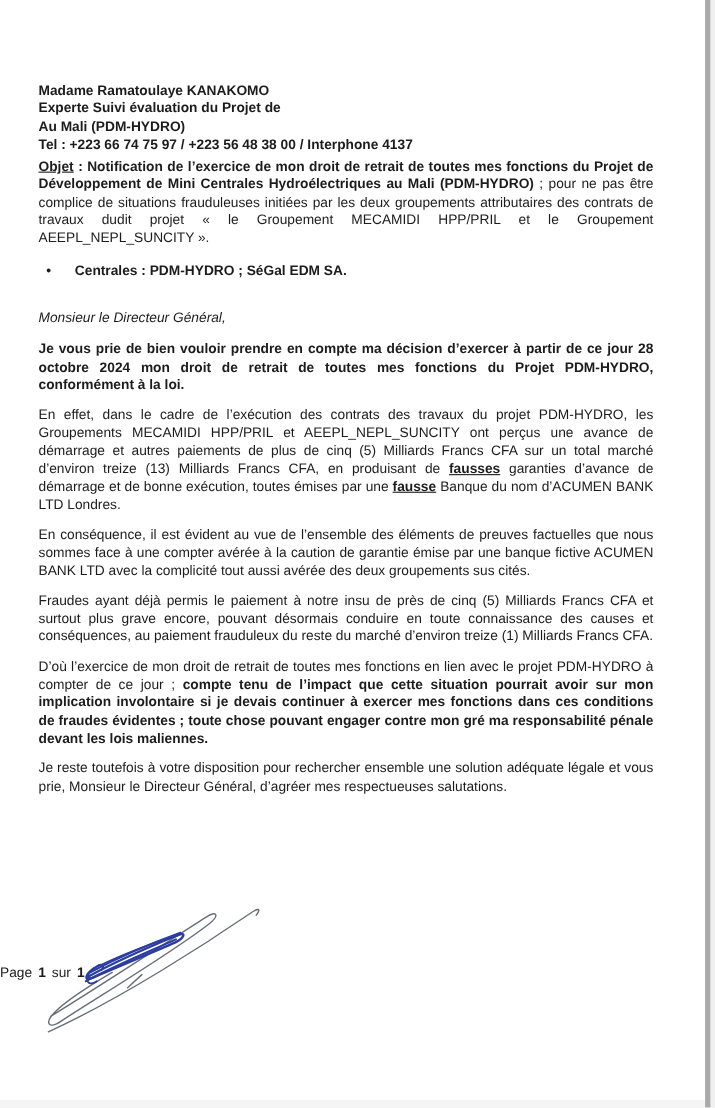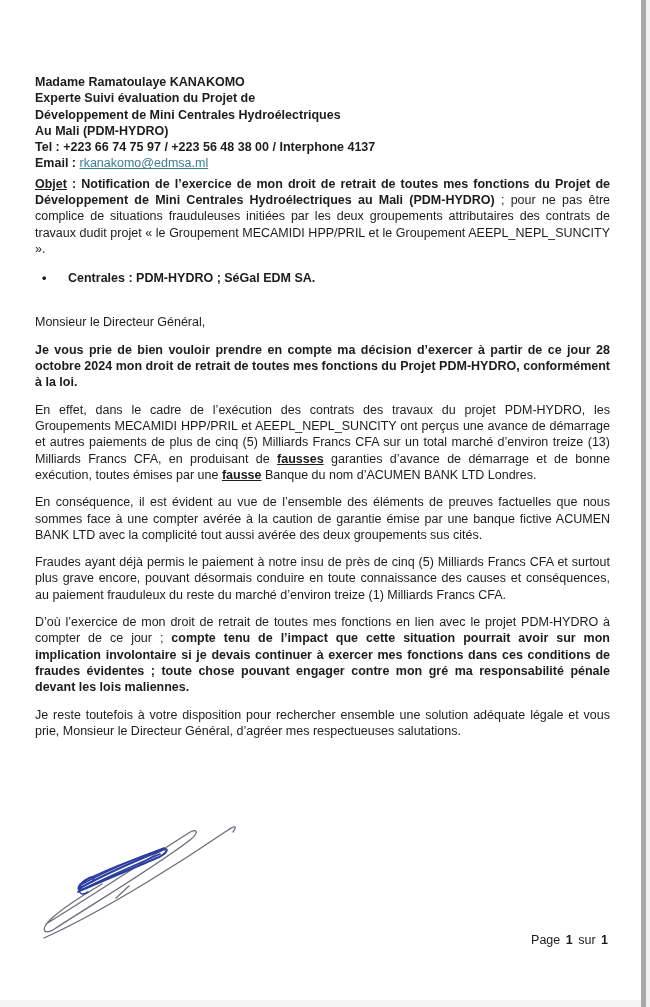--- a/index.html
+++ b/index.html
@@ -16,21 +16,21 @@
     background: #f5f5f5;
   }
   .page {
     position: absolute;
     left: 0;
     top: 0;
     width: 641px;
     height: 1000px;
     background: #ffffff;
     box-sizing: border-box;
-    padding: 74px 31px 0 35px;
+    padding: 74px 47px 0 35px;
     color: #1c1c1c;
     font-size: 12.5px;
     line-height: 16.3px;
   }
   .edge-bar {
     position: absolute;
     top: 0;
     left: 641px;
     width: 5px;
     height: 1007px;
@@ -65,54 +65,48 @@
   .ampliation {
     display: flex;
     font-weight: bold;
     margin: 0 0 27px 0;
   }
   .ampliation .bullet {
     width: 33px;
     padding-left: 7px;
     box-sizing: border-box;
   }
-  .salutation { margin-bottom: 12px; }
+  .salutation { margin-bottom: 12px; font-style: italic; }
   .signature-wrap {
     position: absolute;
     left: 40px;
     top: 812px;
     width: 330px;
     height: 145px;
   }
   .page-footer {
     position: absolute;
     left: 0;
-    top: 932px;
+    top: 876px;
     width: 610px;
-    text-align: right;
     font-size: 12.5px;
   }
   .page-footer span { margin-right: 2px; }
 </style>
 </head>
 <body>
 
 <div class="viewer">
   <div class="page">
 
     <div class="sender">
       <div>Madame Ramatoulaye KANAKOMO</div>
       <div>Experte Suivi évaluation du Projet de</div>
-      <div>Développement de Mini Centrales Hydroélectriques</div>
       <div>Au Mali (PDM-HYDRO)</div>
       <div>Tel : +223 66 74 75 97 / +223 56 48 38 00 / Interphone 4137</div>
-      <div>
-        <span>Email :</span>
-        <span class="email-link">rkanakomo@edmsa.ml</span>
-      </div>
     </div>
 
 
     <p class="subject justify">
       <span class="b u">Objet</span><span class="b"> : </span><span class="b">Notification de l’exercice de mon droit de retrait de toutes mes fonctions du Projet de Développement de Mini Centrales Hydroélectriques au Mali (PDM-HYDRO)</span><span> ; pour ne pas être complice de situations frauduleuses initiées par les deux groupements attributaires des contrats de travaux dudit projet « le Groupement MECAMIDI HPP/PRIL et le Groupement AEEPL_NEPL_SUNCITY ».</span>
     </p>
 
     <div class="ampliation">
       <span class="bullet">•</span>
       <span>Centrales : PDM-HYDRO ; SéGal EDM SA.</span>

